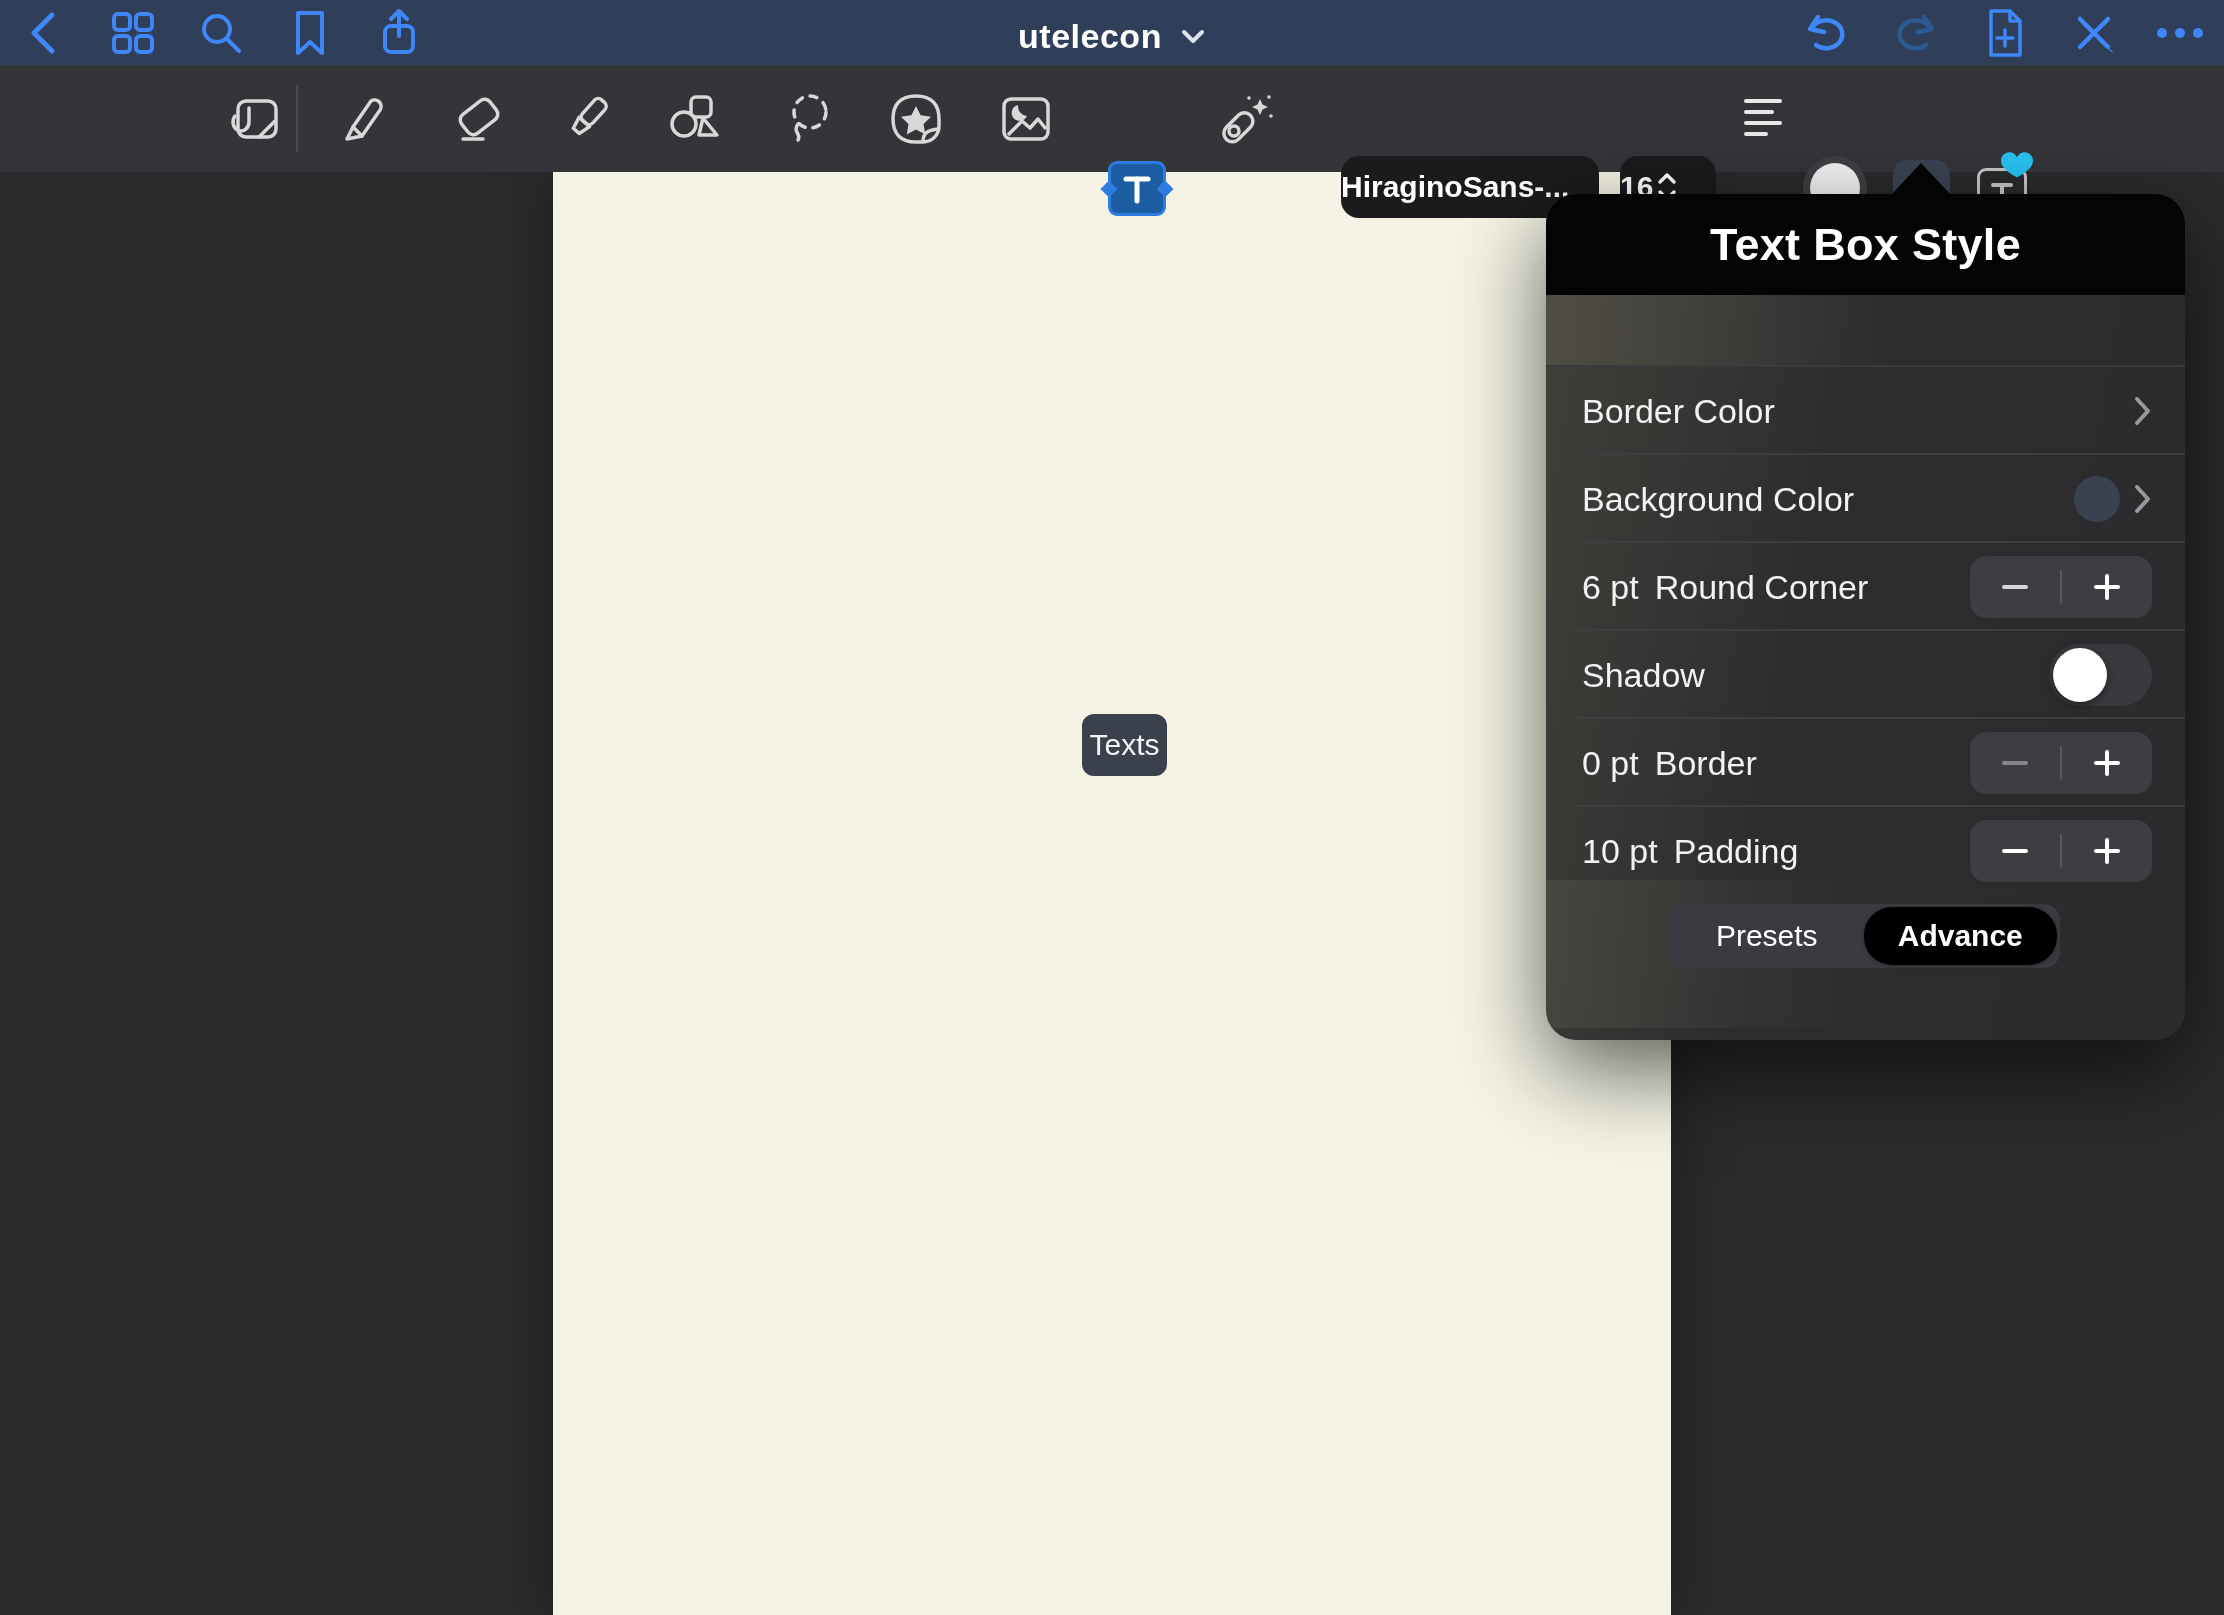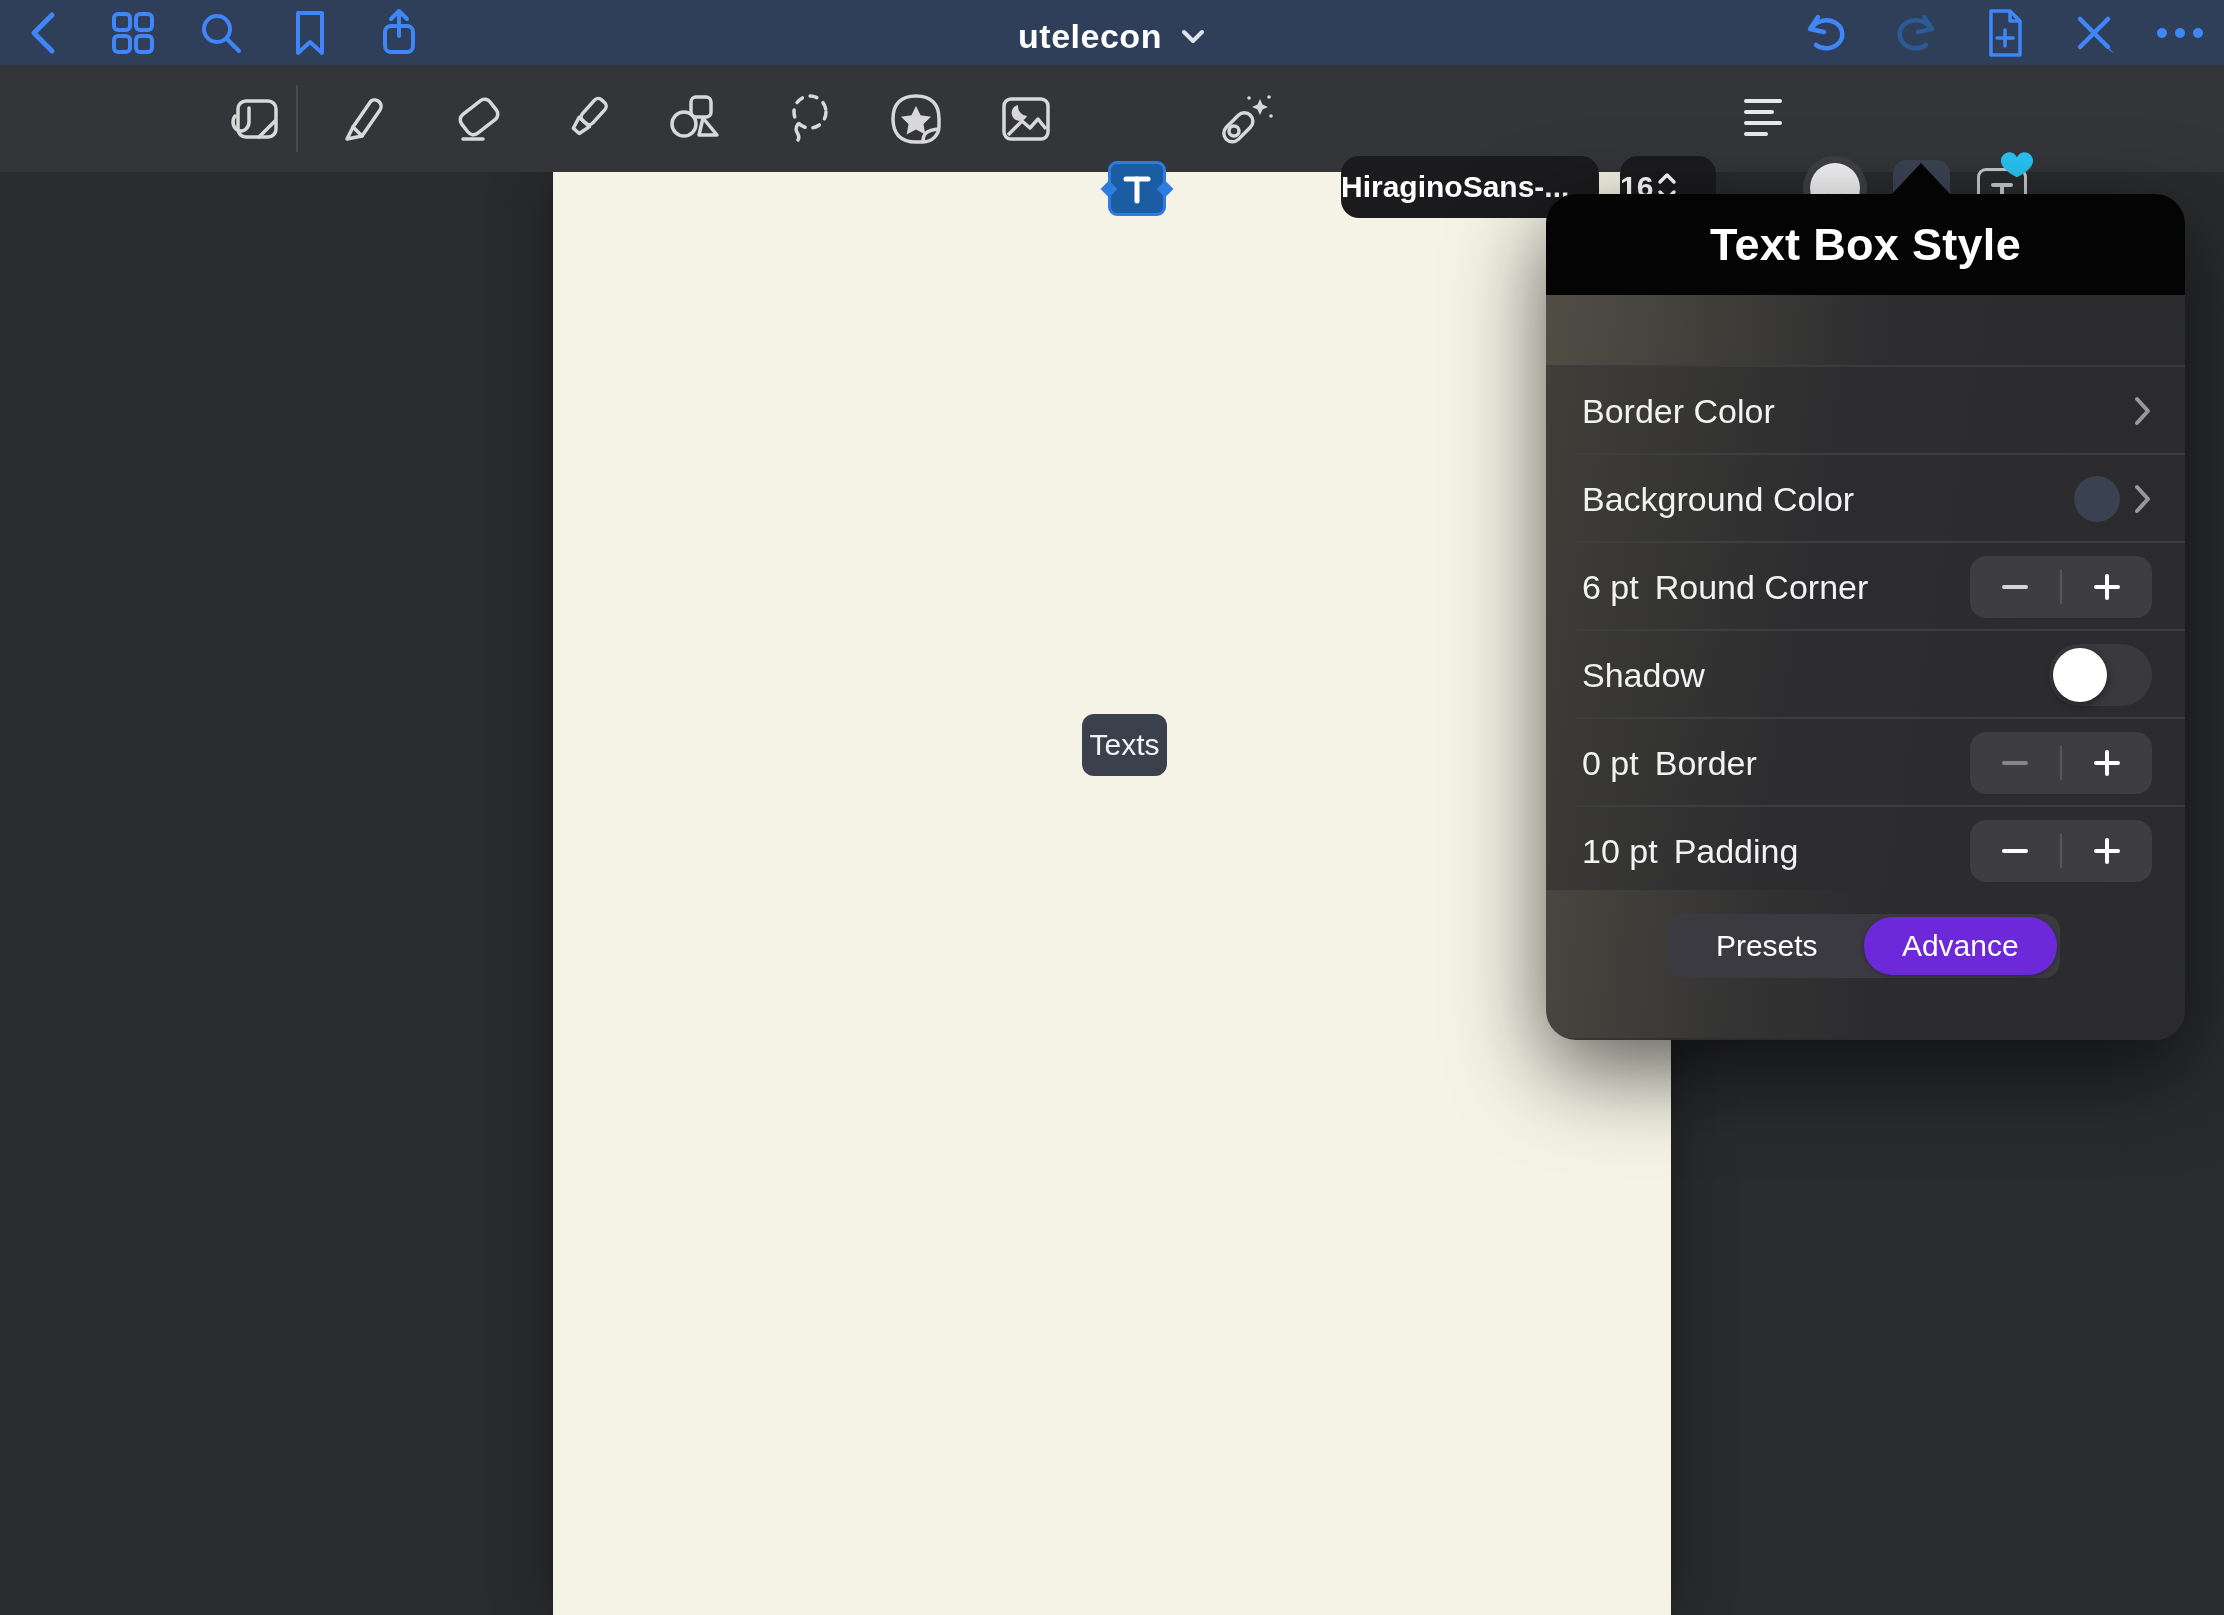--- a/index.html
+++ b/index.html
@@ -59,26 +59,26 @@
   .row-label{color:#f2f2f3;font-size:34px;}
   .row-value{color:#f2f2f3;font-size:34px;margin-right:16px;}
   .row-right{margin-left:auto;display:flex;align-items:center;gap:14px;}
   .color-dot{width:46px;height:46px;border-radius:50%;background:#3a4150;}
   .stepper{width:182px;height:62px;background:#3e3d42;border-radius:16px;display:flex;align-items:center;}
   .step-half{flex:1;height:100%;display:flex;align-items:center;justify-content:center;}
   .step-div{width:2px;height:34px;background:#57565b;}
   .toggle{width:103px;height:62px;border-radius:31px;background:#3a393e;position:relative;}
   .knob{position:absolute;left:4px;top:4px;width:54px;height:54px;border-radius:50%;background:#ffffff;
         box-shadow:0 3px 8px rgba(0,0,0,.45);}
-  .pop-footer{position:absolute;left:0;bottom:2px;width:100%;height:148px;
+  .pop-footer{position:absolute;left:0;bottom:12px;width:100%;height:148px;
         background:linear-gradient(90deg,rgba(120,116,96,.22),rgba(255,255,255,0) 50%);}
   .segmented{position:absolute;left:121px;top:24px;width:393px;height:64px;background:#3b3a40;border-radius:16px;
         display:flex;padding:3px;box-sizing:border-box;}
   .segment{flex:1;display:flex;align-items:center;justify-content:center;color:#ffffff;font-size:30px;border-radius:13px;}
-  .segment.selected{background:#6d28d9;box-shadow:0 1px 4px rgba(0,0,0,.3);font-weight:normal;border-radius:28px;}
+  .segment.selected{background:#000000;box-shadow:0 1px 4px rgba(0,0,0,.3);font-weight:bold;border-radius:28px;}
 </style>
 </head>
 <body>
 
 <div id="app">
 
   <div class="topbar">
     <div class="tb-btn" style="left:20px;width:46px;">
       <svg width="34" height="44" viewBox="0 0 34 44">
         <polyline points="26,4 8,22 26,40" fill="none" stroke="#3f86f8" stroke-width="5" stroke-linecap="round" stroke-linejoin="round"></polyline>

